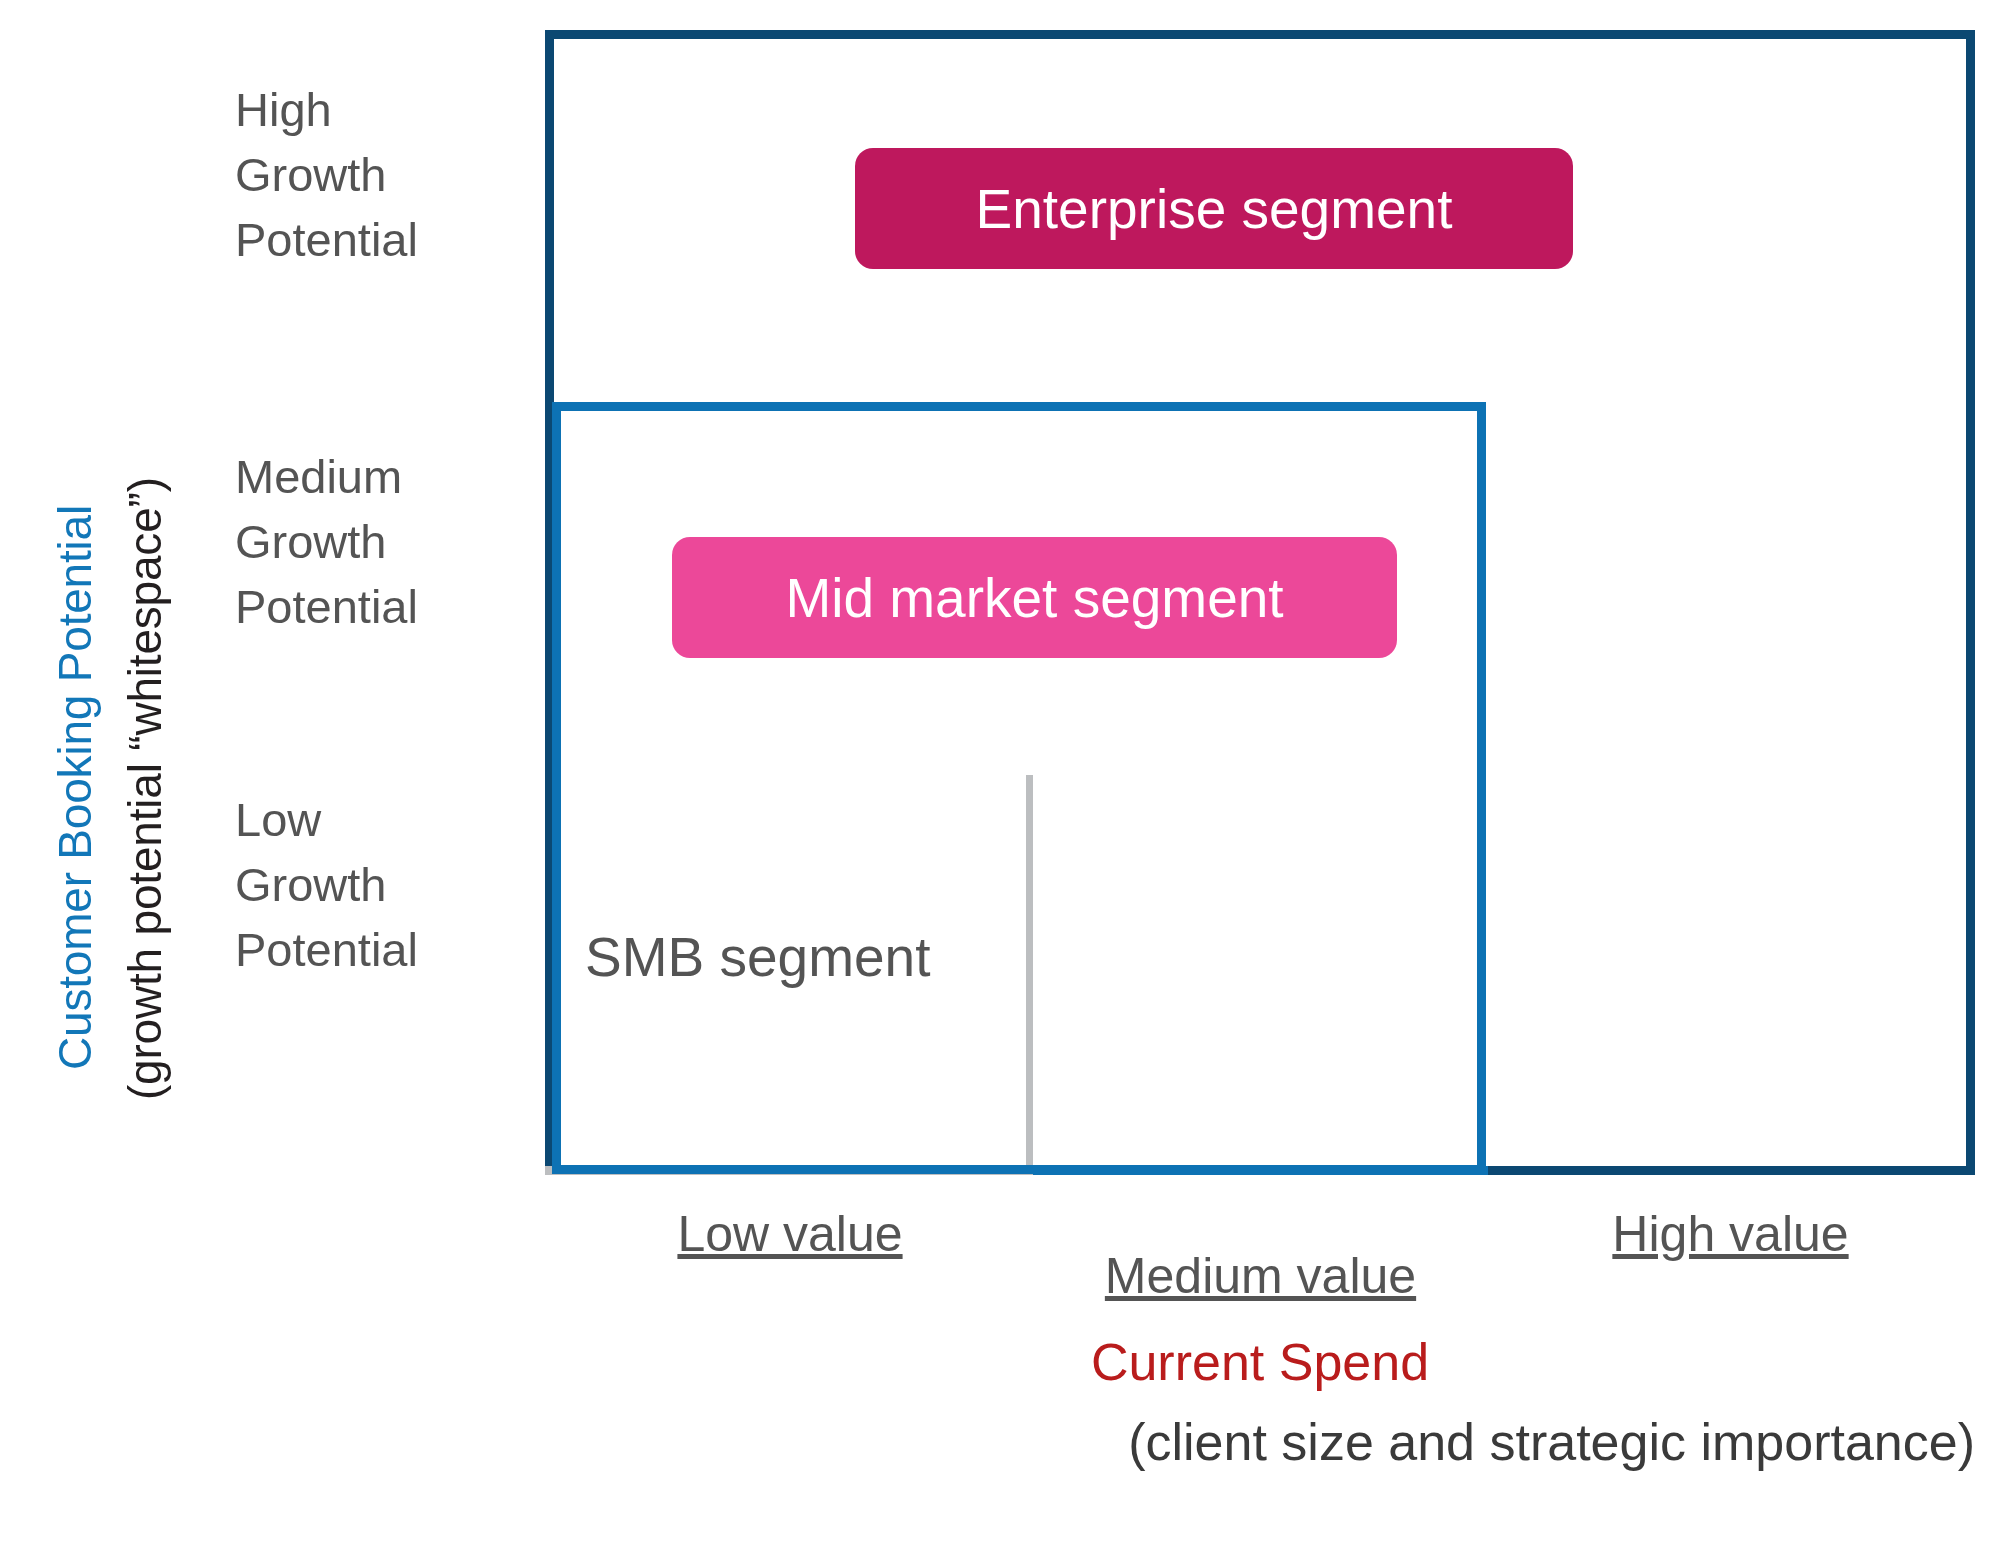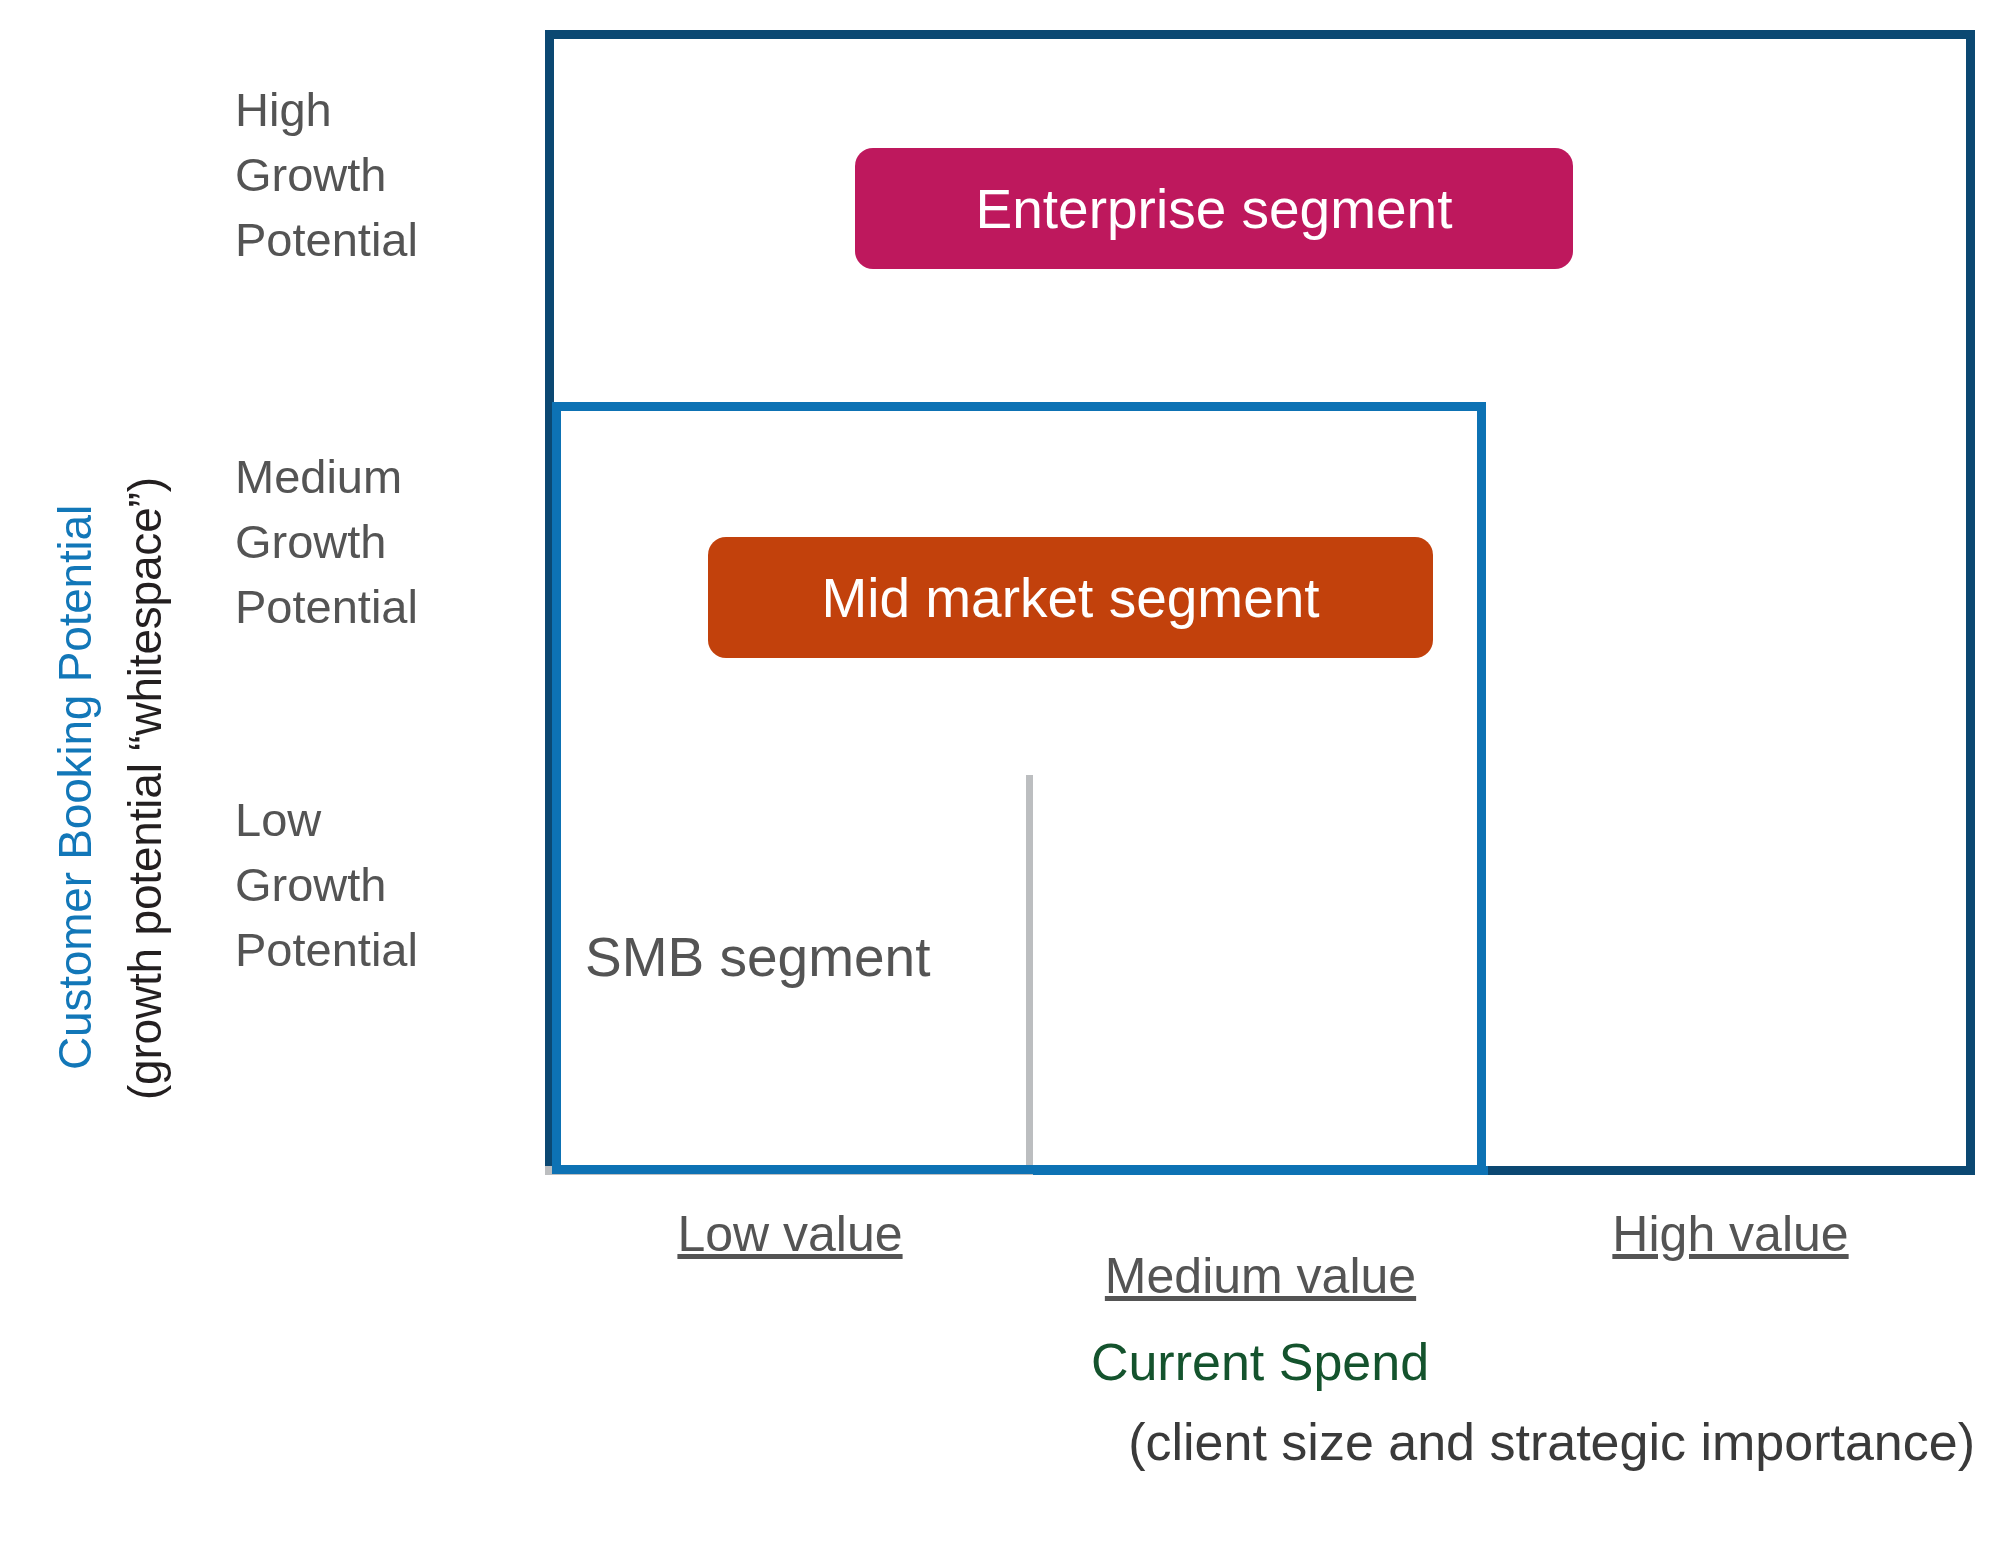--- a/index.html
+++ b/index.html
@@ -126,22 +126,21 @@
     top: 148px;
     width: 718px;
     height: 121px;
     background: #be185d;
   }
   #pill-midmarket {
     left: 672px;
     top: 537px;
     width: 725px;
     height: 121px;
-    background: #c2410c;
-    margin-left: 36px;
+    background: #ec4899;
   }
   #label-smb {
     position: absolute;
     left: 585px;
     top: 925px;
     font-size: 55px;
     color: #545454;
     white-space: nowrap;
     z-index: 10;
   }
@@ -161,21 +160,21 @@
   #x-tick-high   { left: 1486px; width: 489px; }
 
   
   #x-title-main {
     position: absolute;
     left: 545px;
     top: 1332px;
     width: 1430px;
     text-align: center;
     font-size: 52px;
-    color: #14532d;
+    color: #b91c1c;
     white-space: nowrap;
   }
   #x-title-sub {
     position: absolute;
     left: 445px;
     top: 1412px;
     width: 1530px;
     text-align: right;
     font-size: 52px;
     color: #3a3a3a;

